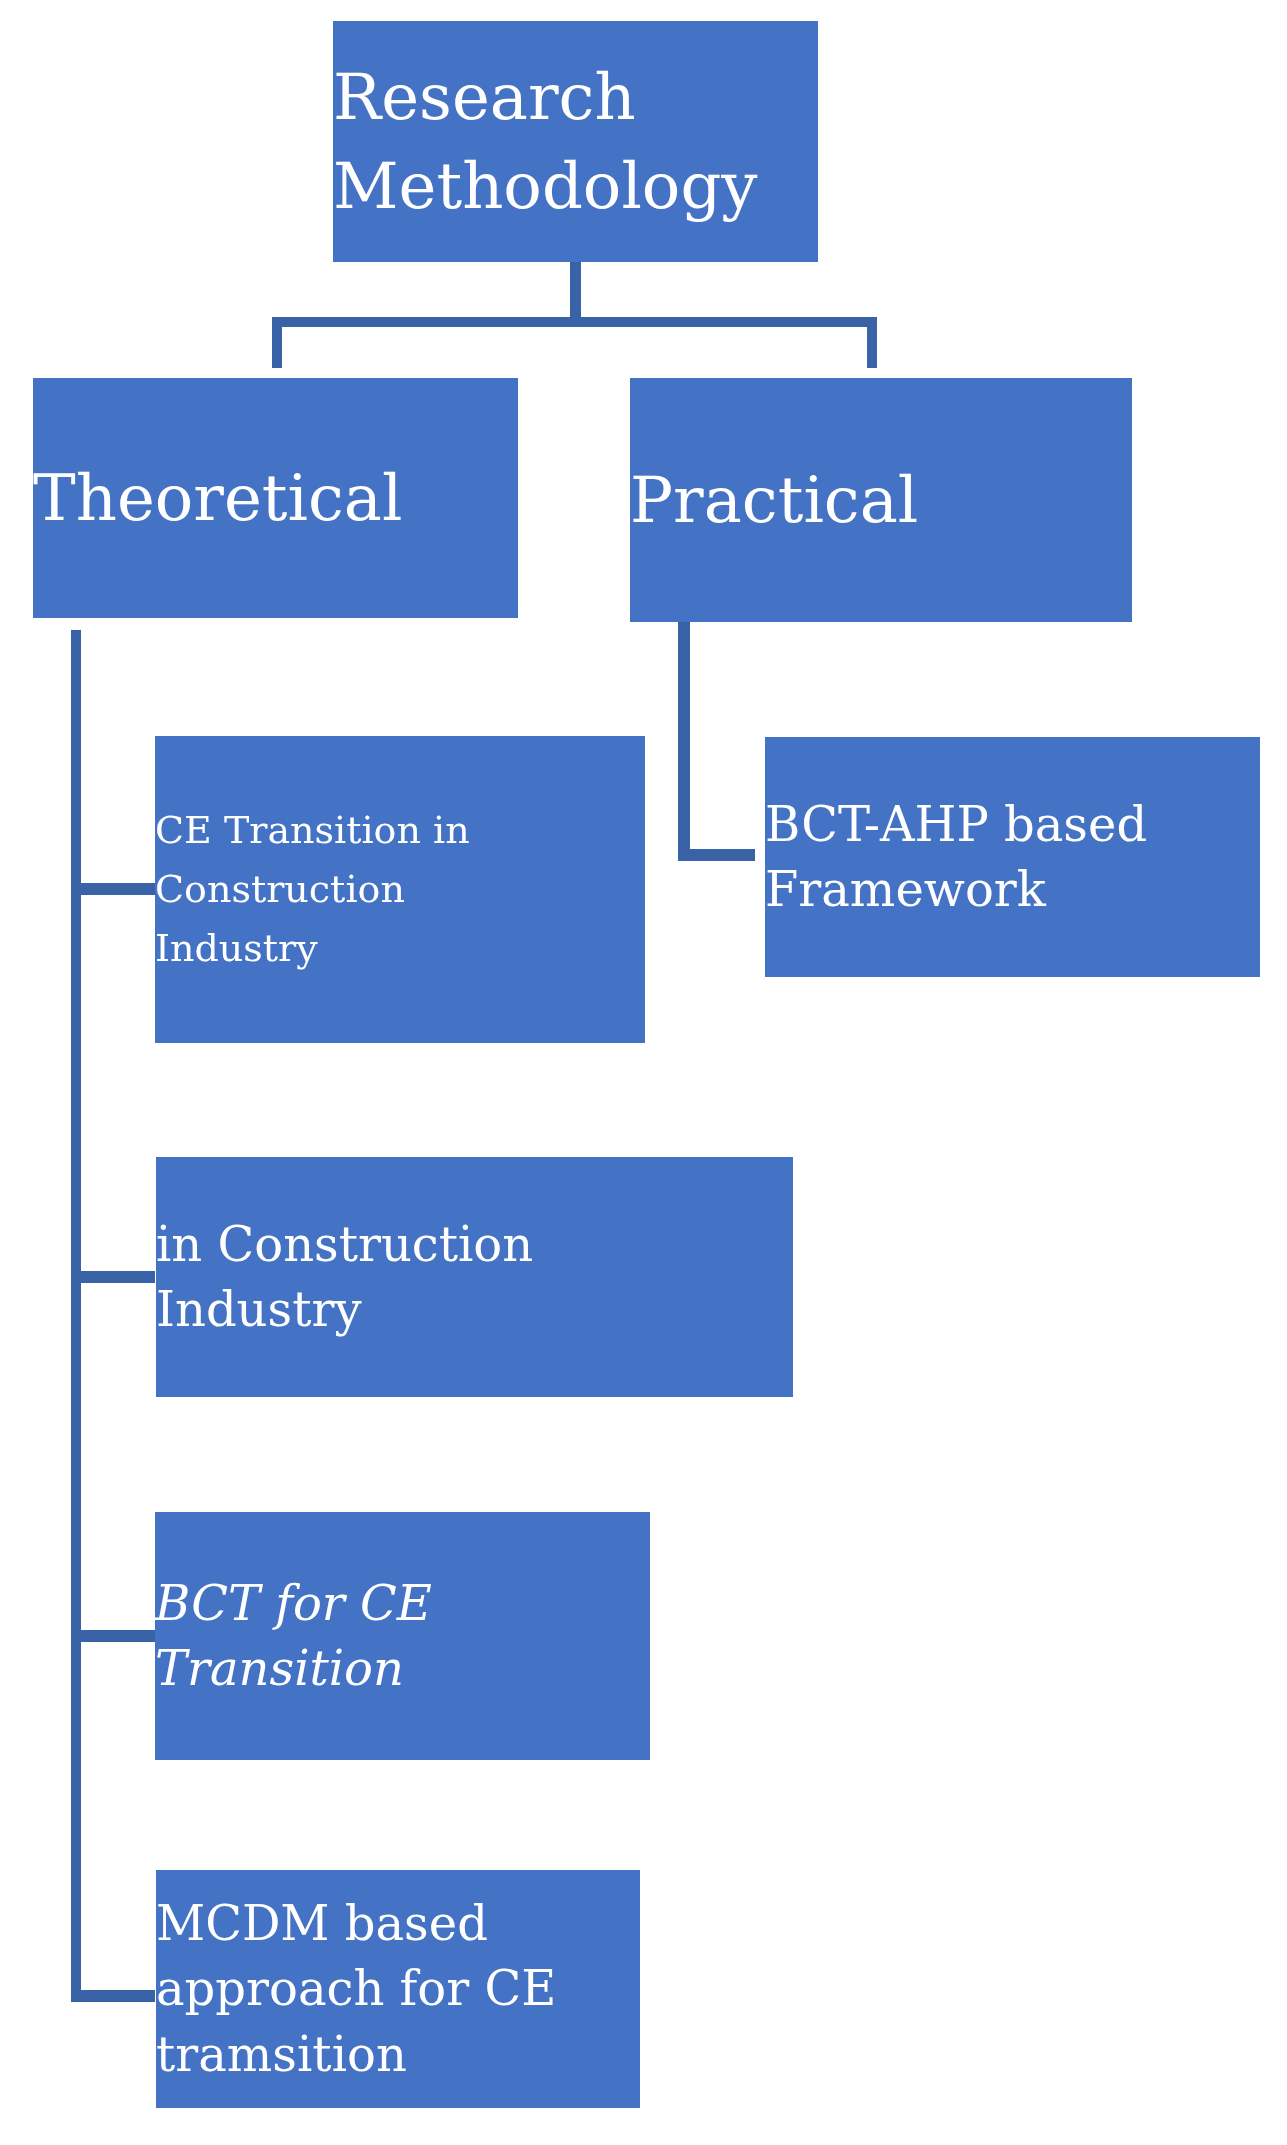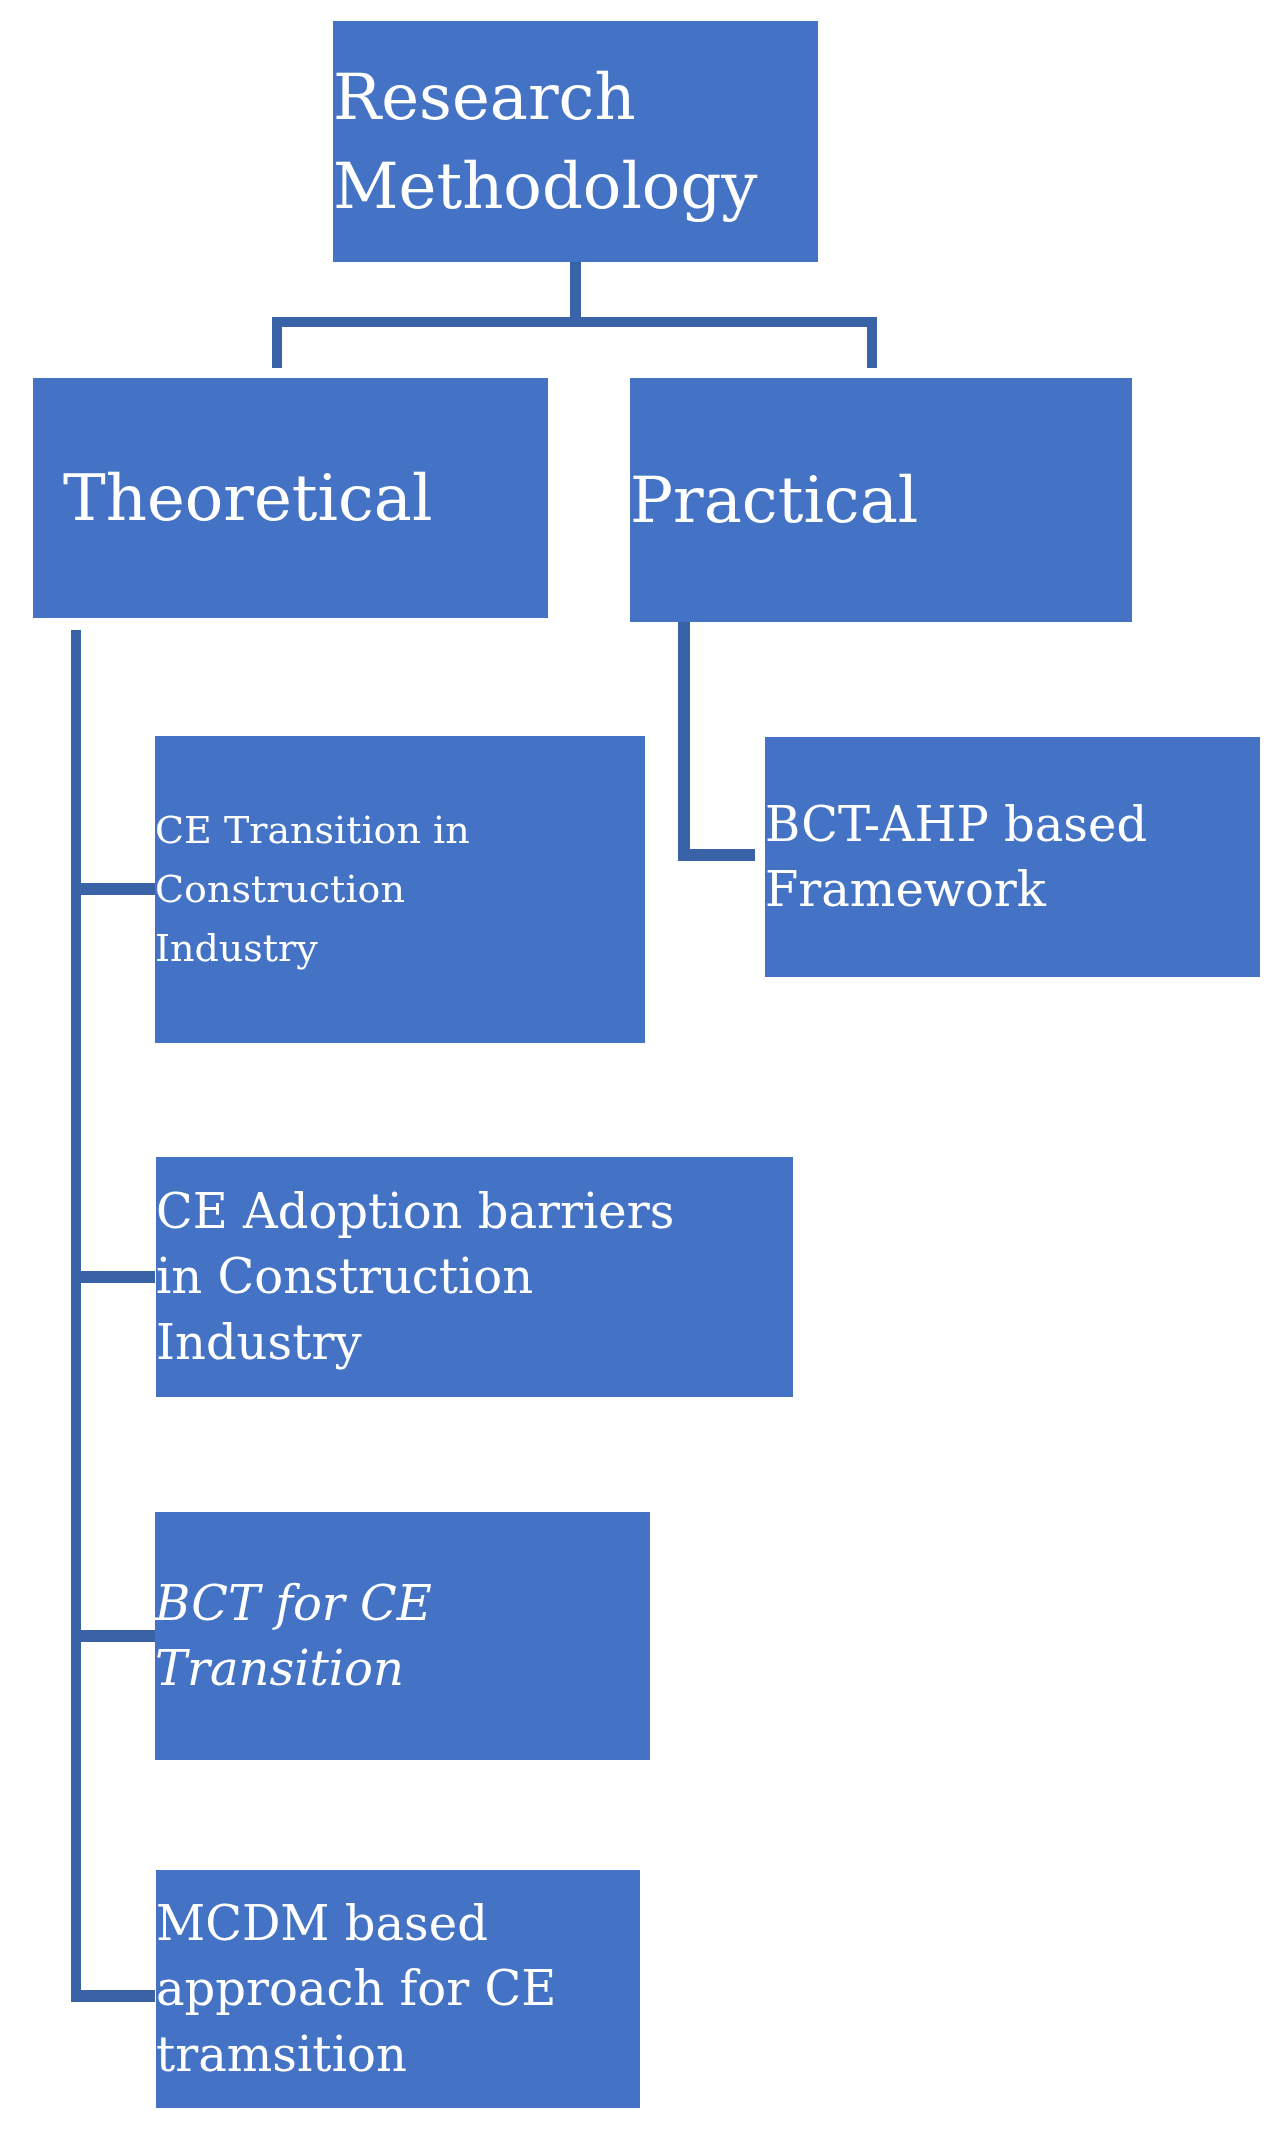--- a/index.html
+++ b/index.html
@@ -35,42 +35,41 @@
   <div class="box f-parent" style="left:333px;top:21px;width:485px;height:241px;">
     <div class="line">Research</div>
     <div class="line">Methodology</div>
   </div>
 
   <div class="conn" style="left:570px;top:262px;width:11px;height:60px;"></div>
   <div class="conn" style="left:272px;top:317px;width:605px;height:10px;"></div>
   <div class="conn" style="left:272px;top:327px;width:10px;height:41px;"></div>
   <div class="conn" style="left:867px;top:327px;width:10px;height:41px;"></div>
 
-  <div class="box f-parent" style="left:33px;top:378px;width:485px;height:240px;padding-left:30px;">
+  <div class="box f-parent" style="left:33px;top:378px;width:485px;height:240px;">
     <div class="line">Theoretical</div>
   </div>
 
   <div class="box f-parent" style="left:630px;top:378px;width:502px;height:244px;">
     <div class="line">Practical</div>
   </div>
 
   <div class="conn" style="left:71px;top:630px;width:10px;height:1372px;"></div>
   <div class="conn" style="left:81px;top:883px;width:74px;height:12px;"></div>
   <div class="conn" style="left:81px;top:1271px;width:74px;height:12px;"></div>
   <div class="conn" style="left:81px;top:1630px;width:74px;height:12px;"></div>
   <div class="conn" style="left:81px;top:1990px;width:74px;height:12px;"></div>
 
   <div class="box f-child-tall" style="left:155px;top:736px;width:490px;height:307px;">
     <div class="line">CE Transition in</div>
     <div class="line">Construction</div>
     <div class="line">Industry</div>
   </div>
 
   <div class="box f-child" style="left:156px;top:1157px;width:637px;height:240px;">
-    <div class="line">CE Adoption barriers</div>
     <div class="line">in Construction</div>
     <div class="line">Industry</div>
   </div>
 
   <div class="box f-child" style="left:155px;top:1512px;width:495px;height:248px;font-style:italic;">
     <div class="line">BCT for CE</div>
     <div class="line">Transition</div>
   </div>
 
   <div class="box f-child" style="left:156px;top:1870px;width:484px;height:238px;">

